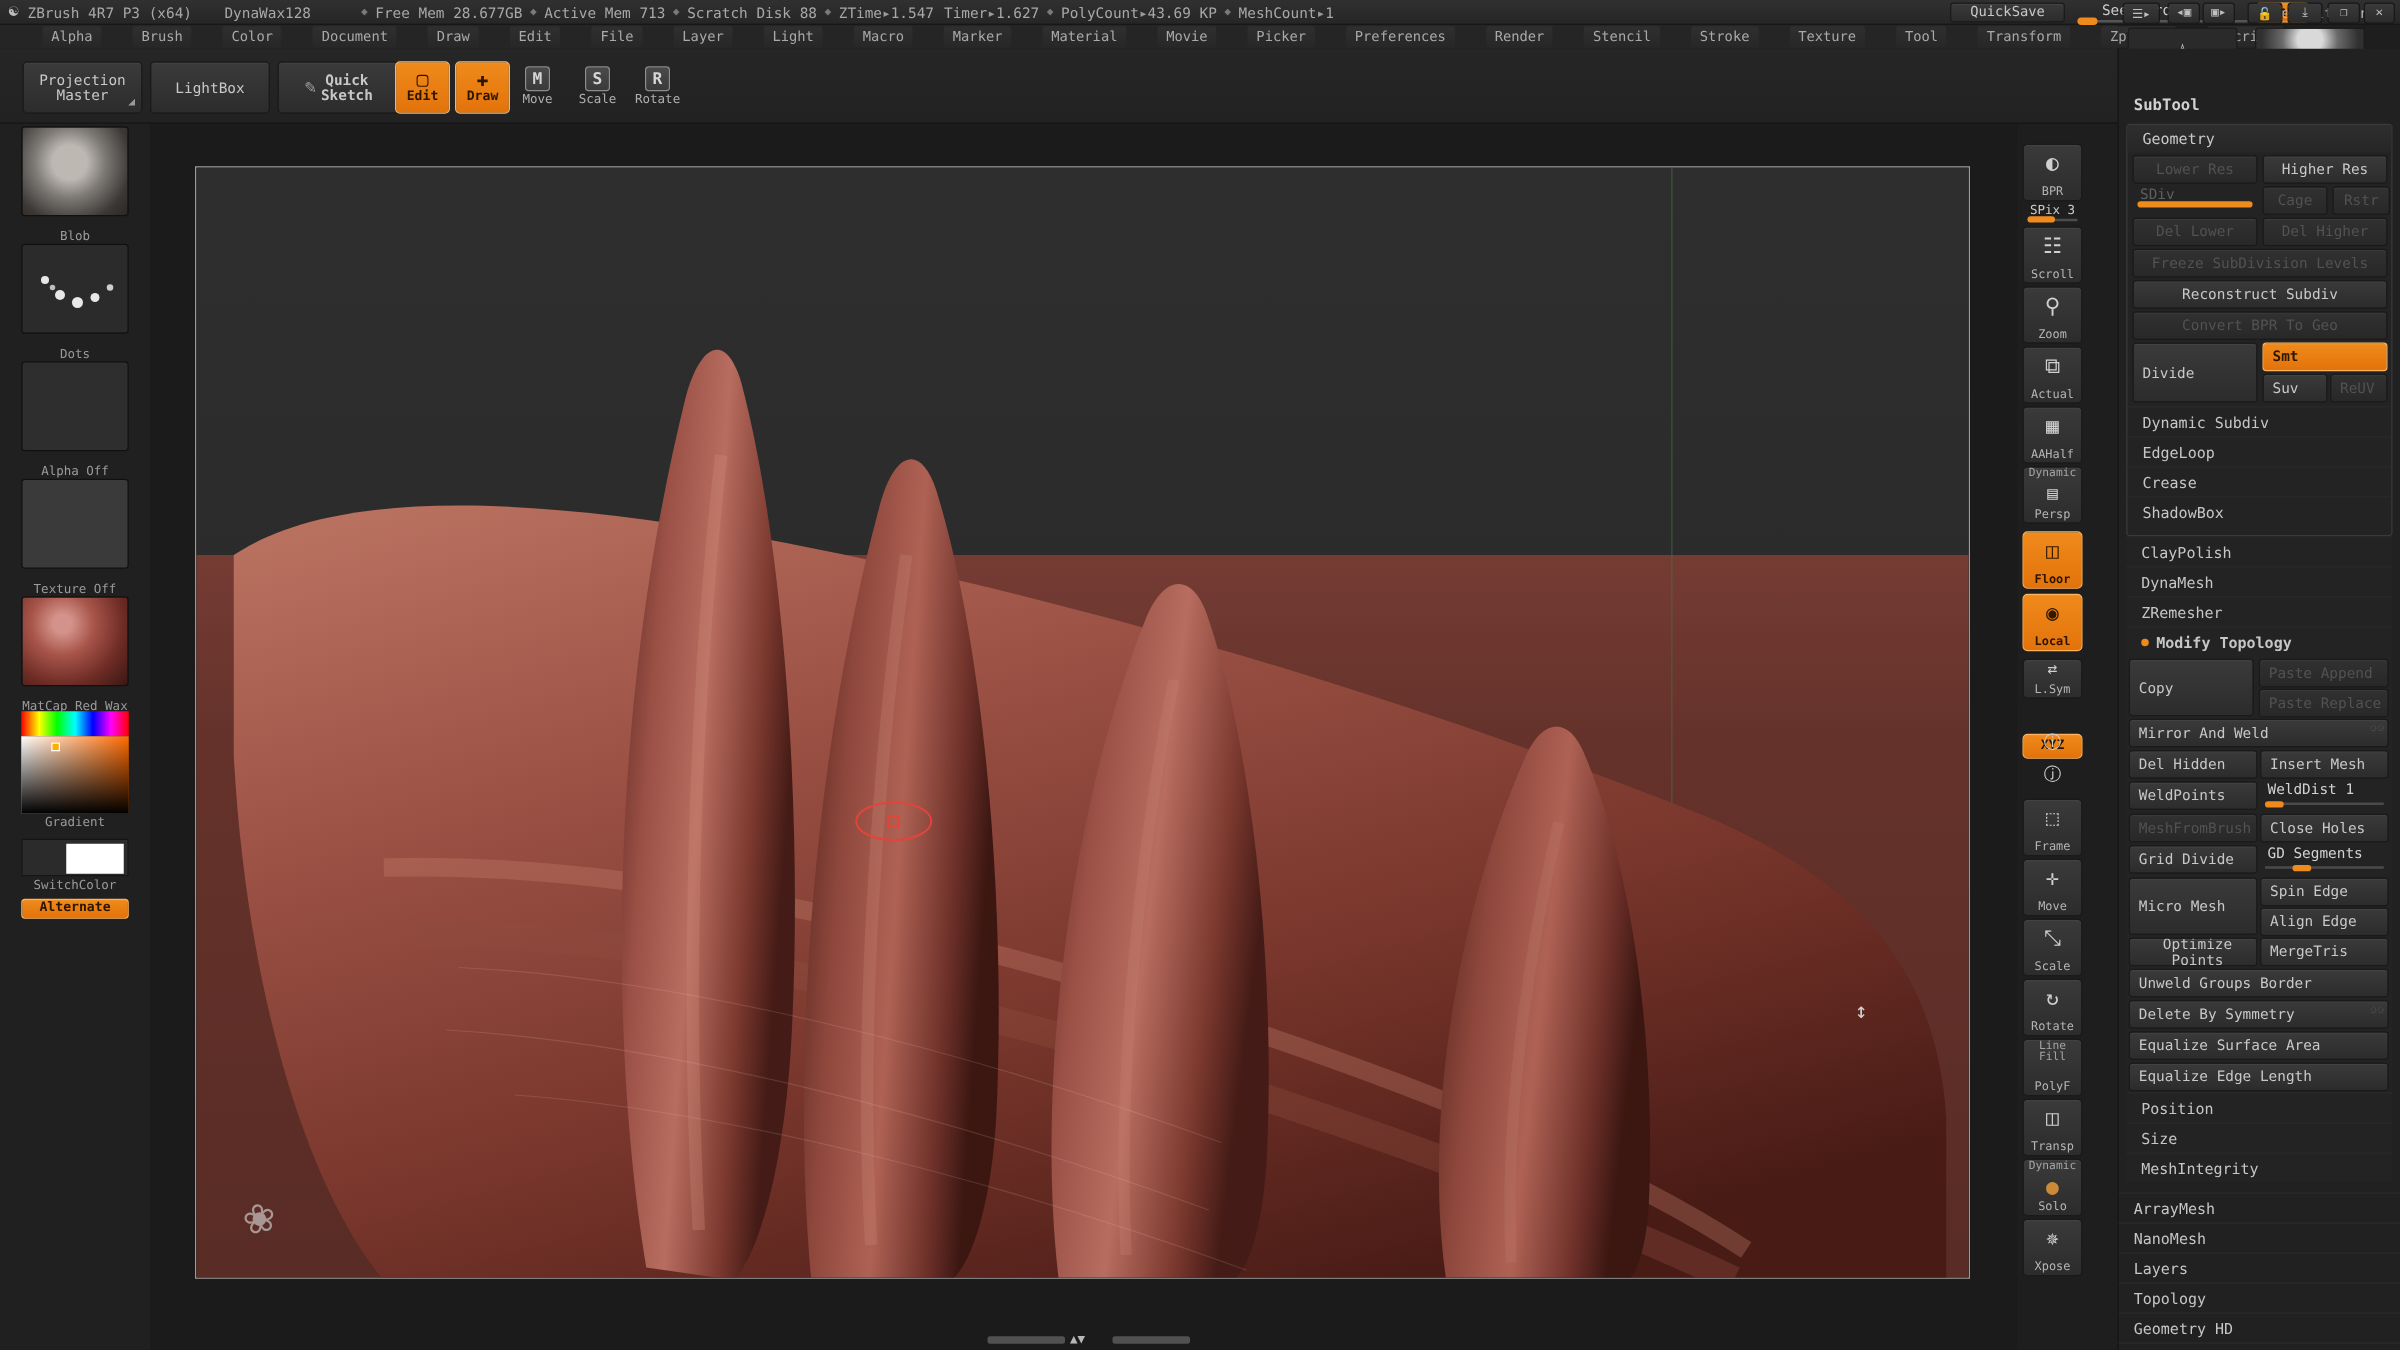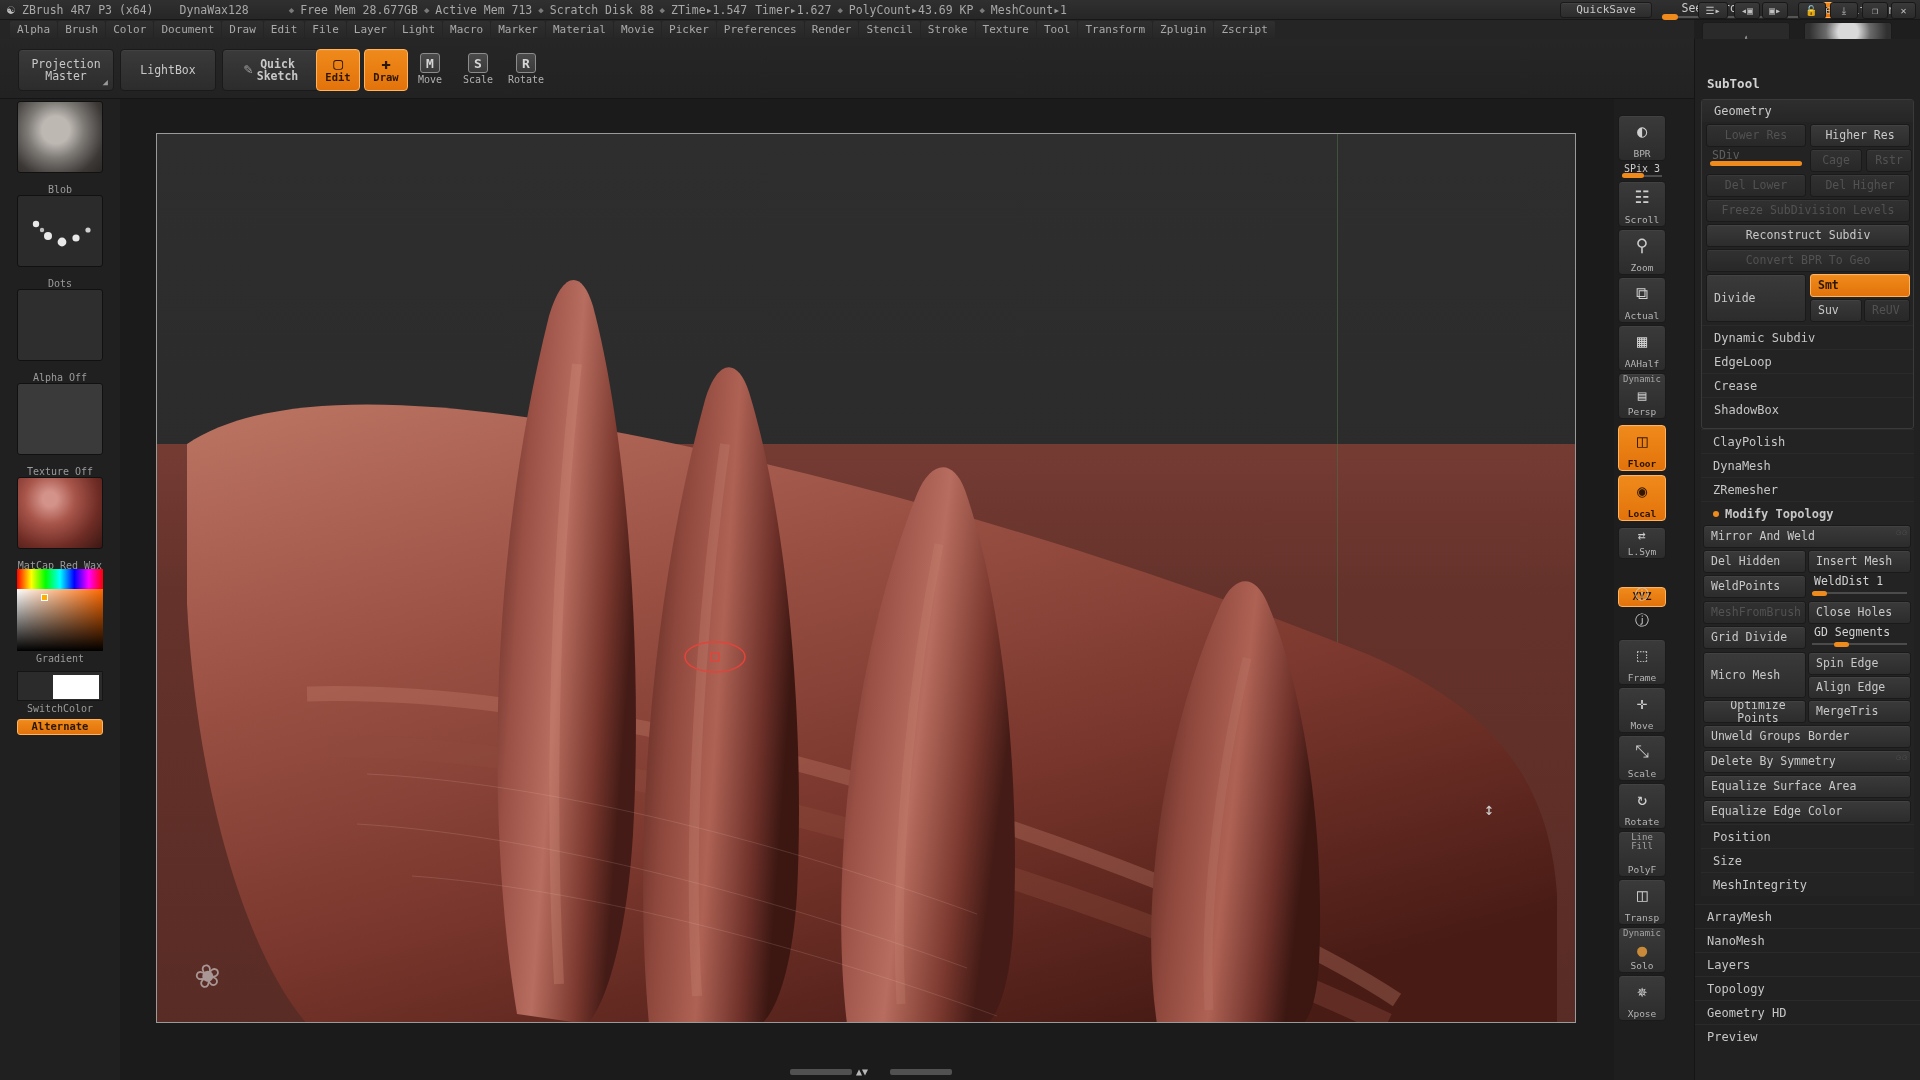--- a/index.html
+++ b/index.html
@@ -36,21 +36,21 @@
   #seethrough .knob { position:absolute; left:2px; top:14px; width:16px; height:6px;
      background:#ef8a1c; border-radius:3px; }
   #menus-btn { position:absolute; right:73px; top:2px; width:42px; height:16px; font-size:11px; }
   #zscript { position:absolute; right:5px; top:3px; font-size:11.5px; color:#b9b9b9; }
 
   
   #menubar { position:absolute; left:0; top:20px; width:1694px; height:19px;
      background:#252525; display:flex; align-items:center; padding-left:10px; gap:1px; }
   .menu-item { height:17px; padding:0 7px; font-size:11px; color:#a9a9a9;
      display:flex; align-items:center; border-radius:2px;
-     background:linear-gradient(#2f2f2f,#272727); }
+     background:linear-gradient(#2f2f2f,#272727);margin-left:24px; }
 
   
   #tr-icons { position:absolute; right:0; top:0; width:226px; height:88px; }
   .tri { position:absolute; height:17px; background:linear-gradient(#3a3a3a,#2b2b2b);
      border:1px solid #181818; border-radius:3px; display:flex; align-items:center;
      justify-content:center; color:#c0c0c0; font-size:10px; }
   .thumbbox { position:absolute; top:22px; width:88px; height:46px;
      background:#2a2a2a; border:1px solid #1b1b1b; border-radius:3px;
      overflow:hidden; }
   .thumbbox .cap { position:absolute; bottom:1px; left:0; width:100%;
@@ -538,20 +538,25 @@
   <div style="position:relative; margin:0 6px; background:#232323">
     <div class="listrow">ClayPolish</div>
     <div class="listrow">DynaMesh</div>
     <div class="listrow">ZRemesher</div>
 
     <div class="listrow" style="font-weight:bold">
       <span class="bullet"></span>
       <span>Modify Topology</span>
     </div>
 
+    <div style="position:relative;height:50px">
+      <div class="btn rowbtn" style="left:2px;  top:2px; width:100px; height:46px;">Copy</div>
+      <div class="btn dim rowbtn" style="left:106px;top:2px; width:104px;">Paste Append</div>
+      <div class="btn dim rowbtn" style="left:106px;top:26px; width:104px;">Paste Replace</div>
+    </div>
 
     <div style="position:relative;height:24px">
       <div class="btn rowbtn" style="left:2px; top:0; width:208px;">Mirror And Weld</div>
       <span class="grip" style="right:6px;top:3px">⚆⚆</span>
     </div>
 
     <div style="position:relative;height:25px">
       <div class="btn rowbtn" style="left:2px;  top:1px; width:103px;">Del Hidden</div>
       <div class="btn rowbtn" style="left:107px;top:1px; width:103px;">Insert Mesh</div>
     </div>
@@ -594,21 +599,21 @@
       <div class="btn rowbtn" style="left:2px; top:1px; width:208px;">Unweld Groups Border</div>
     </div>
     <div style="position:relative;height:25px">
       <div class="btn rowbtn" style="left:2px; top:1px; width:208px;">Delete By Symmetry</div>
       <span class="grip" style="right:6px;top:4px">⚆⚆</span>
     </div>
     <div style="position:relative;height:25px">
       <div class="btn rowbtn" style="left:2px; top:1px; width:208px;">Equalize Surface Area</div>
     </div>
     <div style="position:relative;height:25px">
-      <div class="btn rowbtn" style="left:2px; top:1px; width:208px;">Equalize Edge Color</div>
+      <div class="btn rowbtn" style="left:2px; top:1px; width:208px;">Equalize Edge Length</div>
     </div>
 
     <div class="listrow">Position</div>
     <div class="listrow">Size</div>
     <div class="listrow">MeshIntegrity</div>
   </div>
 
   <div style="margin-top:8px">
     <div class="listrow">ArrayMesh</div>
     <div class="listrow">NanoMesh</div>

